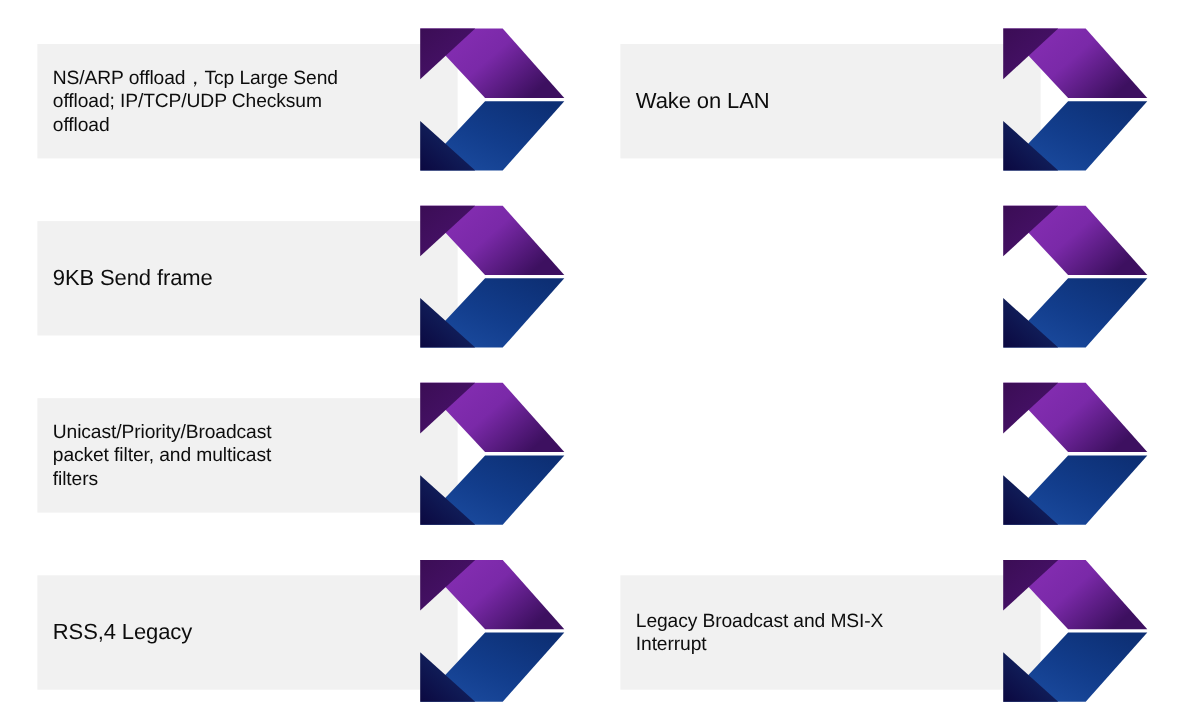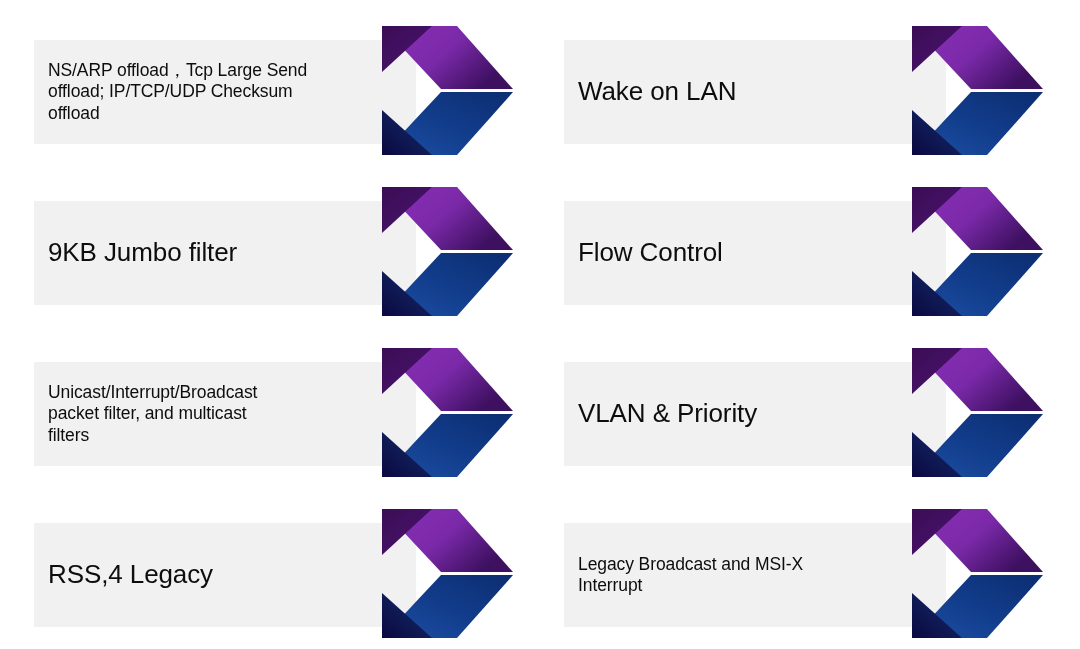--- a/index.html
+++ b/index.html
@@ -45,21 +45,21 @@
   }
 
   .plate-text {
     color: #0d0d0d;
     line-height: 1.22;
     letter-spacing: -0.1px;
     white-space: pre-line;
   }
 
   
-  .size-lg .plate-text { font-size: 26px; }
+  .size-lg .plate-text { font-size: 20px; }
   .size-sm .plate-text { font-size: 17.5px; }
 
   
   .chevron {
     position: absolute;
     left: 330px;
     top: 0;
     width: 160px;
     height: 160px;
     pointer-events: none;
@@ -150,21 +150,21 @@
         <path class="p-blue" d="M 77 78 L 149 78 L 93 141 L 18 141 Z" fill="url(#g-blue-face-1)"></path>
 
         <path class="p-pshadow" d="M 18 12 L 68 12 L 18 58 Z" fill="url(#g-purple-shadow-1)"></path>
 
         <path class="p-bshadow" d="M 18 141 L 18 96 L 68 141 Z" fill="url(#g-blue-shadow-1)"></path>
       </svg>
     </div>
   </div>
     <div class="item col-left row-2 size-lg">
     <div class="plate">
-      <span class="plate-text">9KB Jumbo filter</span>
+      <span class="plate-text">9KB Send frame</span>
     </div>
     <div class="chevron">
       <svg viewBox="0 0 160 160" xmlns="http://www.w3.org/2000/svg" aria-hidden="true">
         <defs>
           <linearGradient class="g-purple-face" x1="0" y1="0" x2="1" y2="0.55" id="g-purple-face-2">
             <stop offset="0" stop-color="#8b30b8"></stop>
             <stop offset="0.55" stop-color="#7a29a8"></stop>
             <stop offset="1" stop-color="#3d1060"></stop>
           </linearGradient>
           <linearGradient class="g-blue-face" x1="0.05" y1="1" x2="0.95" y2="0.1" id="g-blue-face-2">
@@ -186,23 +186,20 @@
 
         <path class="p-blue" d="M 77 78 L 149 78 L 93 141 L 18 141 Z" fill="url(#g-blue-face-2)"></path>
 
         <path class="p-pshadow" d="M 18 12 L 68 12 L 18 58 Z" fill="url(#g-purple-shadow-2)"></path>
 
         <path class="p-bshadow" d="M 18 141 L 18 96 L 68 141 Z" fill="url(#g-blue-shadow-2)"></path>
       </svg>
     </div>
   </div>
     <div class="item col-right row-2 size-lg">
-    <div class="plate">
-      <span class="plate-text">Flow Control</span>
-    </div>
     <div class="chevron">
       <svg viewBox="0 0 160 160" xmlns="http://www.w3.org/2000/svg" aria-hidden="true">
         <defs>
           <linearGradient class="g-purple-face" x1="0" y1="0" x2="1" y2="0.55" id="g-purple-face-3">
             <stop offset="0" stop-color="#8b30b8"></stop>
             <stop offset="0.55" stop-color="#7a29a8"></stop>
             <stop offset="1" stop-color="#3d1060"></stop>
           </linearGradient>
           <linearGradient class="g-blue-face" x1="0.05" y1="1" x2="0.95" y2="0.1" id="g-blue-face-3">
             <stop offset="0" stop-color="#1d4ea3"></stop>
@@ -224,21 +221,21 @@
         <path class="p-blue" d="M 77 78 L 149 78 L 93 141 L 18 141 Z" fill="url(#g-blue-face-3)"></path>
 
         <path class="p-pshadow" d="M 18 12 L 68 12 L 18 58 Z" fill="url(#g-purple-shadow-3)"></path>
 
         <path class="p-bshadow" d="M 18 141 L 18 96 L 68 141 Z" fill="url(#g-blue-shadow-3)"></path>
       </svg>
     </div>
   </div>
     <div class="item col-left row-3 size-sm">
     <div class="plate">
-      <span class="plate-text">Unicast/Interrupt/Broadcast
+      <span class="plate-text">Unicast/Priority/Broadcast
 packet filter, and multicast
 filters</span>
     </div>
     <div class="chevron">
       <svg viewBox="0 0 160 160" xmlns="http://www.w3.org/2000/svg" aria-hidden="true">
         <defs>
           <linearGradient class="g-purple-face" x1="0" y1="0" x2="1" y2="0.55" id="g-purple-face-4">
             <stop offset="0" stop-color="#8b30b8"></stop>
             <stop offset="0.55" stop-color="#7a29a8"></stop>
             <stop offset="1" stop-color="#3d1060"></stop>
@@ -262,23 +259,20 @@
 
         <path class="p-blue" d="M 77 78 L 149 78 L 93 141 L 18 141 Z" fill="url(#g-blue-face-4)"></path>
 
         <path class="p-pshadow" d="M 18 12 L 68 12 L 18 58 Z" fill="url(#g-purple-shadow-4)"></path>
 
         <path class="p-bshadow" d="M 18 141 L 18 96 L 68 141 Z" fill="url(#g-blue-shadow-4)"></path>
       </svg>
     </div>
   </div>
     <div class="item col-right row-3 size-lg">
-    <div class="plate">
-      <span class="plate-text">VLAN &amp; Priority</span>
-    </div>
     <div class="chevron">
       <svg viewBox="0 0 160 160" xmlns="http://www.w3.org/2000/svg" aria-hidden="true">
         <defs>
           <linearGradient class="g-purple-face" x1="0" y1="0" x2="1" y2="0.55" id="g-purple-face-5">
             <stop offset="0" stop-color="#8b30b8"></stop>
             <stop offset="0.55" stop-color="#7a29a8"></stop>
             <stop offset="1" stop-color="#3d1060"></stop>
           </linearGradient>
           <linearGradient class="g-blue-face" x1="0.05" y1="1" x2="0.95" y2="0.1" id="g-blue-face-5">
             <stop offset="0" stop-color="#1d4ea3"></stop>

